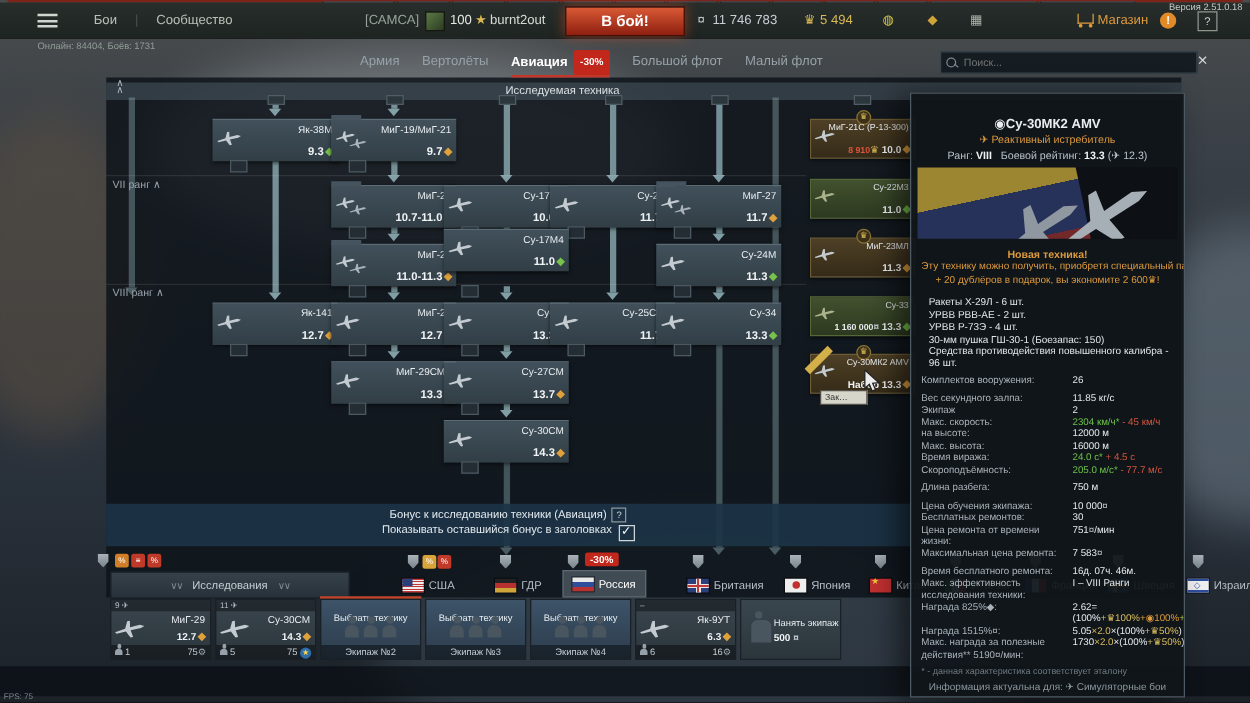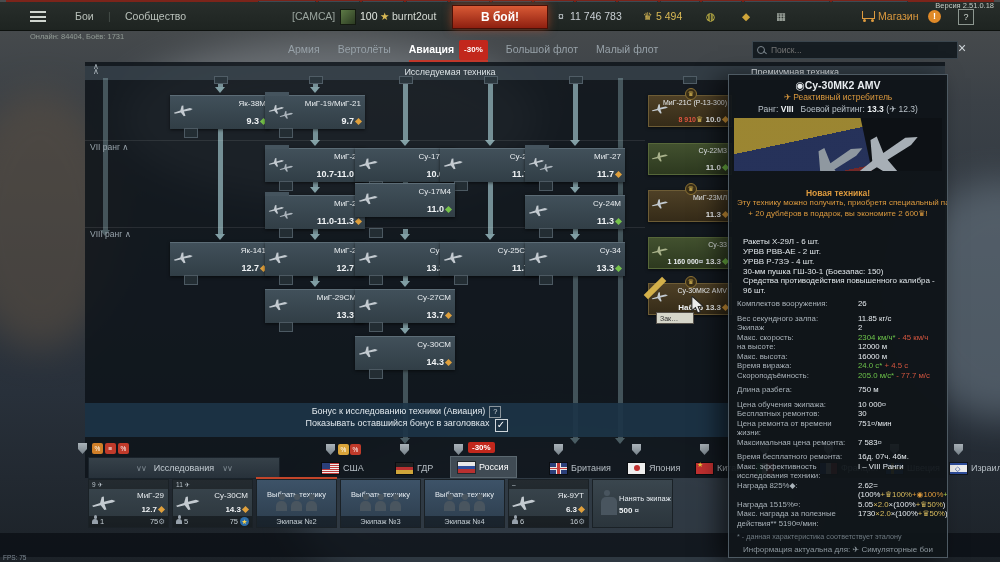--- a/index.html
+++ b/index.html
@@ -142,30 +142,30 @@
   .slot.hire .price{position:absolute;top:26px;left:26px;font-size:8px;color:#f0f3f5;font-weight:bold}
   
   .brbar{position:absolute;left:0;top:533px;width:1000px;height:24px;background:rgba(8,13,18,.7);z-index:2}
   .brb{position:absolute;top:1px;height:21px;line-height:21px;background:linear-gradient(#2d373e,#232c32);
        border:1px solid #151c21;border-top-color:#3e4a53;color:#c3cad0;font-size:8.5px;text-align:center;cursor:pointer;box-sizing:border-box}
   .brb.act{background:linear-gradient(#4c5a63,#3a464e);color:#fff}
   .fps{position:absolute;left:3px;top:554px;font-size:6.5px;color:#7e8993;z-index:2}
   
   .panel{position:absolute;left:728px;top:74px;width:220px;height:484px;z-index:5;box-sizing:border-box;
          background:rgba(16,21,26,.94);border:1px solid #4e5a63;box-shadow:-10px 4px 22px rgba(0,0,0,.55);
-         padding:4px 8px 16px;display:flex;flex-direction:column;overflow:hidden}
+         padding:18px 8px 16px;display:flex;flex-direction:column;overflow:hidden}
   .p-title{font-size:10.5px;font-weight:bold;color:#e9edf0;text-align:center}
   .p-class{font-size:8.5px;color:#dd9a3e;text-align:center;margin-top:1px}
   .p-rank{font-size:8.5px;color:#b9c2c9;text-align:center;margin-top:2px}
   .p-rank b{color:#eef2f4}
   .p-img{height:80px;background:#0d1115;margin:4px -3px 2px;position:relative;overflow:hidden}
   .p-flag{position:absolute;left:-16px;top:-16px;width:150px;height:118px;transform:rotate(-12deg);
           background:linear-gradient(#bfa339 0 34%,#2c3a6b 34% 67%,#8c2e2e 67%);opacity:.8}
   .p-img svg{position:absolute}
-  .p-pkg{color:#dd9a3e;font-size:8px;line-height:10.5px;text-align:center;margin:15px 0}
+  .p-pkg{color:#dd9a3e;font-size:8px;line-height:10.5px;text-align:center;margin:5px 0}
   .p-pkg div{white-space:nowrap}
   .p-pkg .b1{font-size:8.5px;font-weight:bold}
   #weapons{color:#e0e6ea;font-size:8px;line-height:9.8px;padding-left:6px;margin:3px 0 2px}
   #stats{font-size:7.8px;line-height:9.5px;color:#a9b2b9;margin-top:1px}
   .srow{display:flex}.srow.gap{margin-top:5px}
   .sl_{width:118px;flex:none;padding-right:3px}
   .sv_{color:#e5eaee;flex:1}
   .cg{color:#6cc24a}.cr{color:#d2553f}.cy{color:#d9bc5e}.co{color:#de9b3c}.cgn{color:#a9c64a}.csl{color:#c0c7cd}
   .p-notes{font-size:7.2px;color:#6e7980;line-height:9px;margin-top:4px}
   .p-footer{position:absolute;bottom:3px;left:0;right:0;text-align:center;font-size:8px;color:#8d979e}
@@ -224,21 +224,20 @@
     </div>
   <div class="searchbox">
     <span class="lens"></span>
     <input placeholder="Поиск..." style="">
   </div>
   <div class="winx">×</div>
 
   <div class="window"></div>
   <div class="colhead">
     <span style="left:190px;width:350px;text-align:center">Исследуемая техника</span>
-    <span style="left:560px;width:300px;text-align:center">Премиумная техника</span>
   </div>
   <div class="collapse">∧<br>∧</div>
 
   <div id="arrows">
       <div class="arrow long" style="left: 102.5px; top: 78px; height: 152px;"></div>
       <div class="arrow" style="left: 217.5px; top: 78px; height: 9px;"></div>
       <div class="arrow" style="left: 312.5px; top: 78px; height: 9px;"></div>
       <div class="arrow" style="left: 402.5px; top: 78px; height: 62px;"></div>
       <div class="arrow" style="left: 487.5px; top: 78px; height: 62px;"></div>
       <div class="arrow" style="left: 572.5px; top: 78px; height: 62px;"></div>

